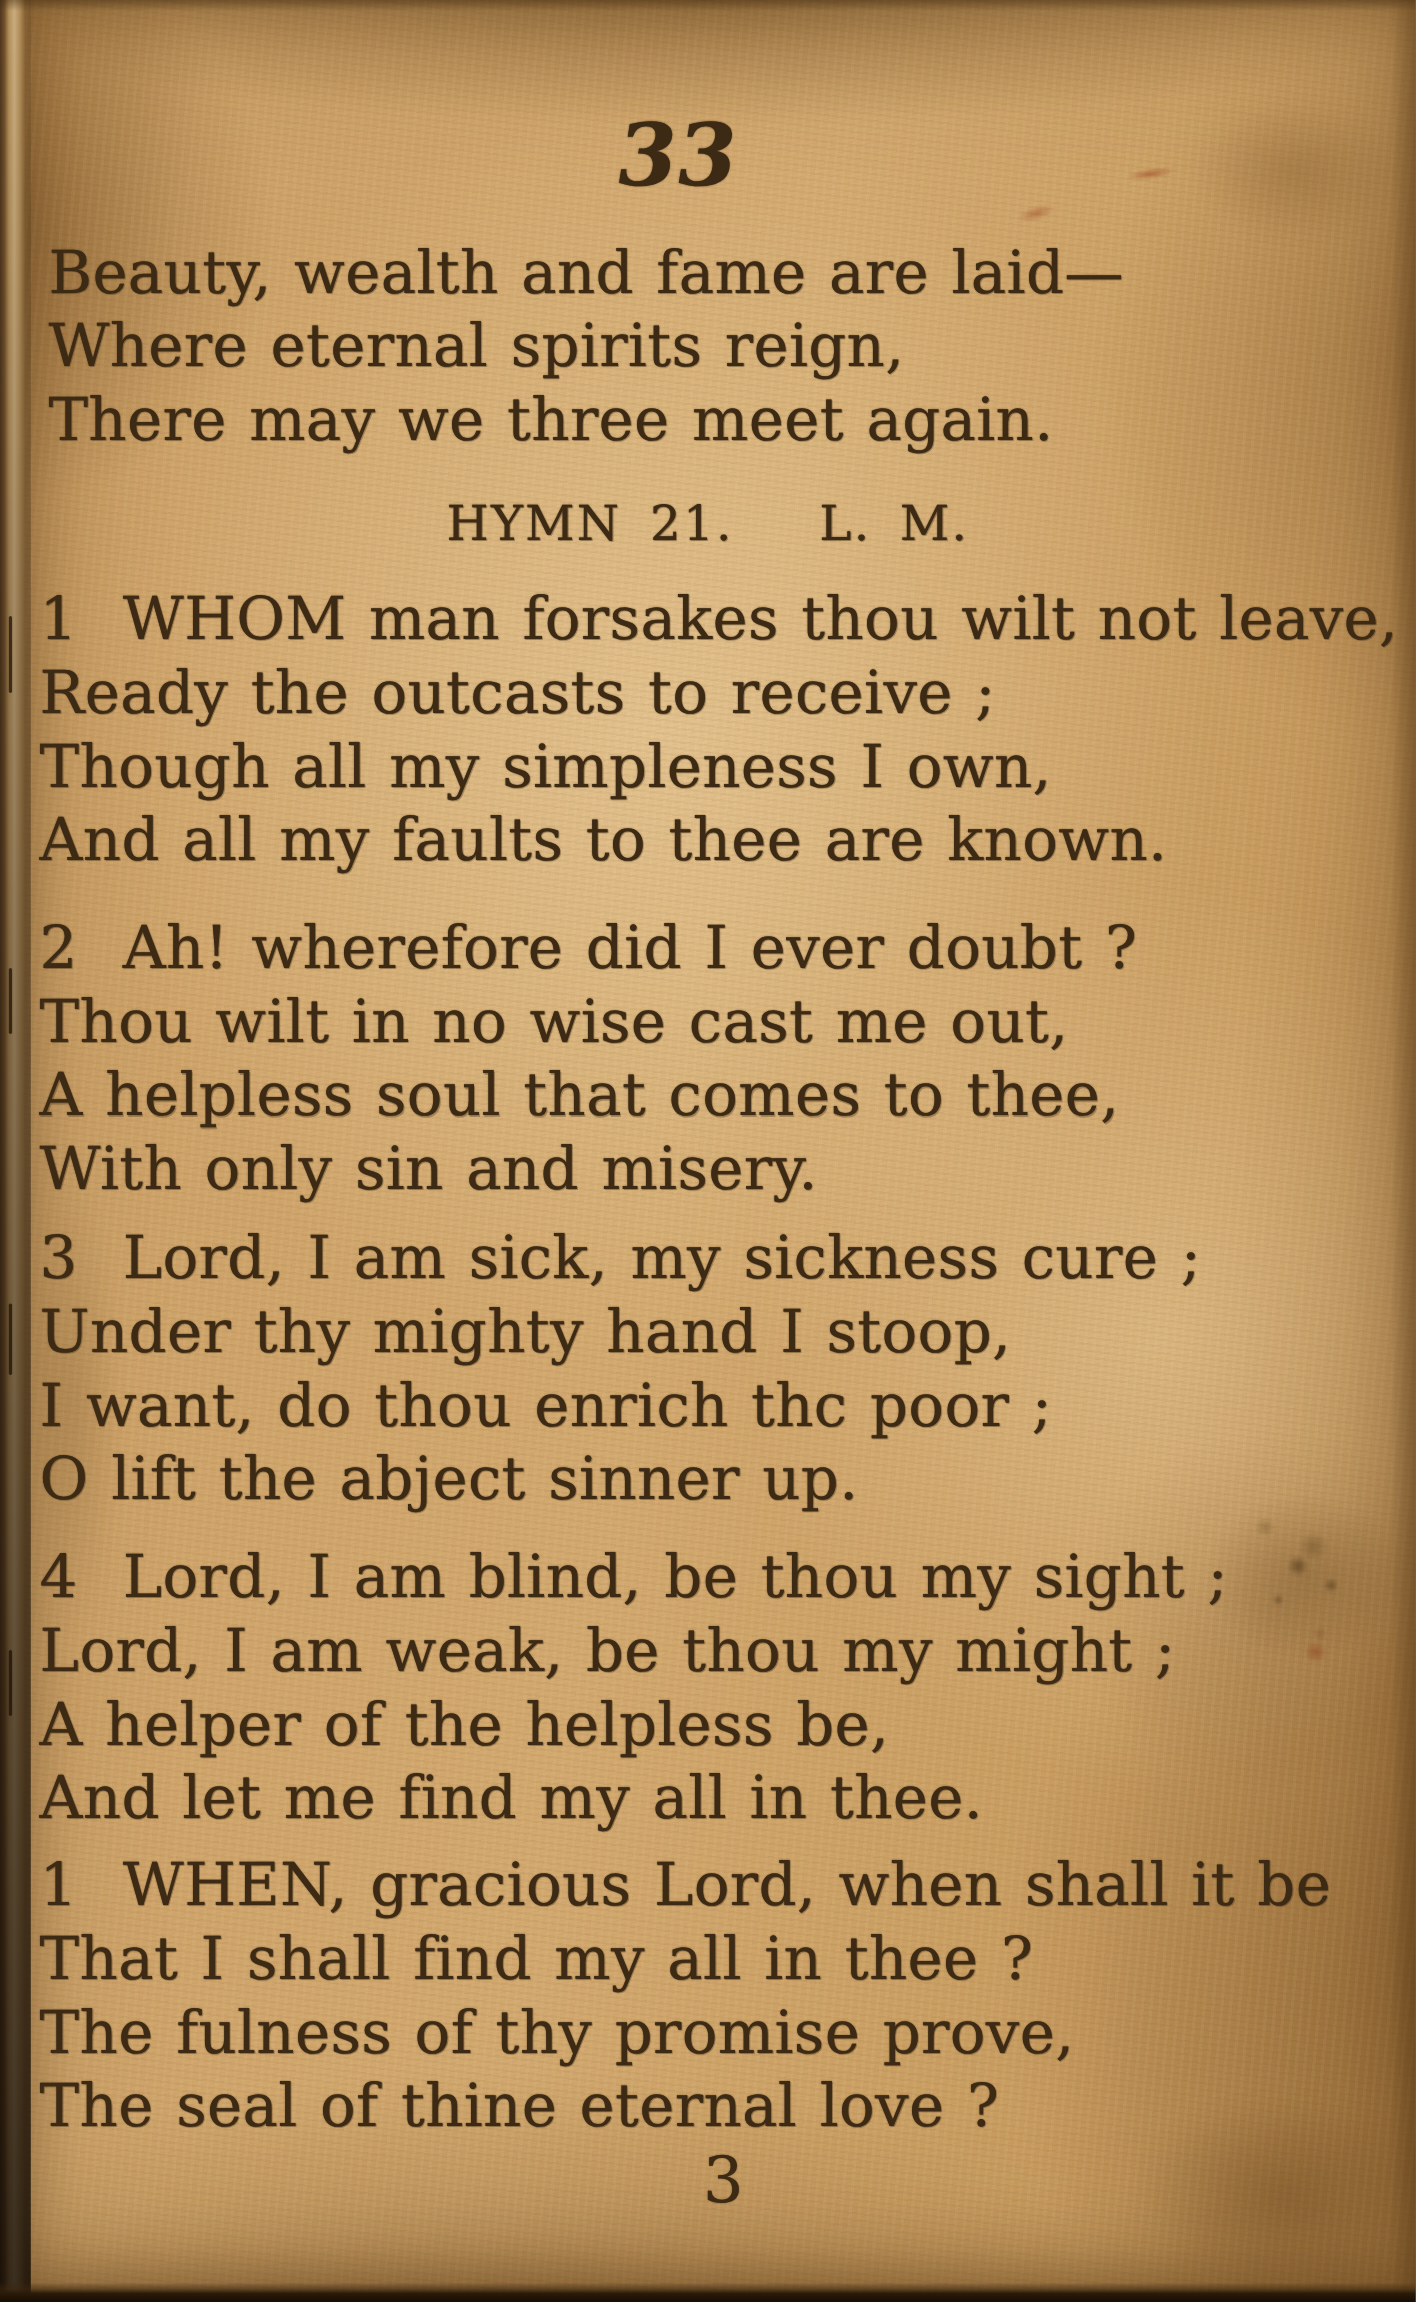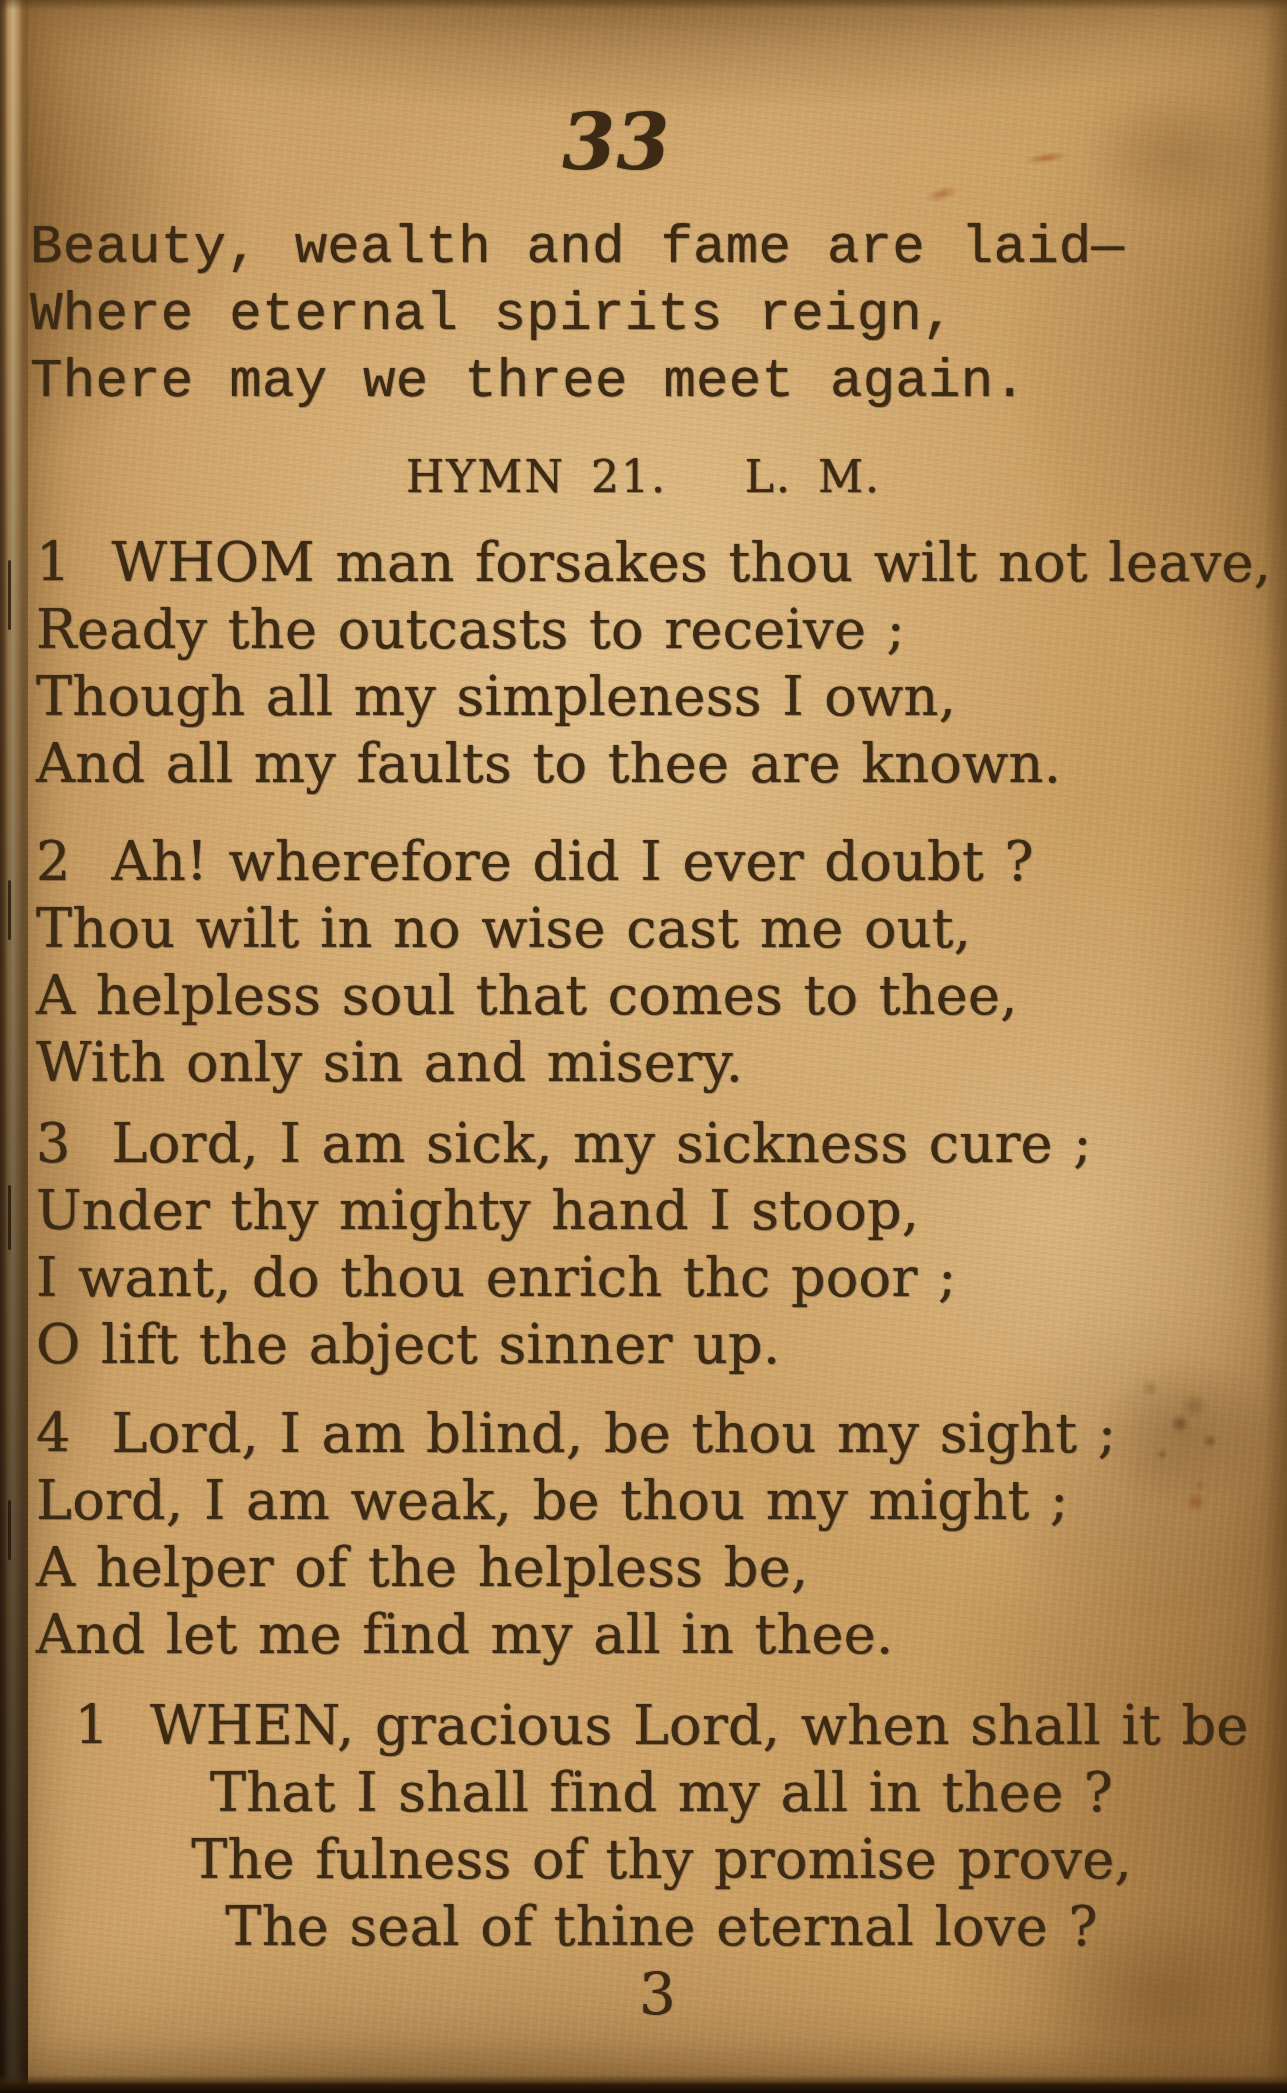--- a/index.html
+++ b/index.html
@@ -126,26 +126,26 @@
   .page-number {
     text-align: center;
     font-size: 78px;
     line-height: 92px;
     font-weight: bold;
     margin-bottom: 26px;
     transform: translateX(-28px) skewX(-9deg);
     text-shadow: 0 0 1.5px rgba(50,34,14,0.9);
   }
   .stanza { margin-left: 36px; }
-  .stanza.indent-lg { margin-left: 30px; font-family: Liberation Mono, monospace; }
+  .stanza.indent-lg { margin-left: 44px; }
   .stanza.s1 { margin-top: 16px; }
   .stanza.s2 { margin-top: 31px; }
   .stanza.s3 { margin-top: 14px; }
   .stanza.s4 { margin-top: 22px; }
-  .stanza.s5 { margin-top: 24px; text-align: center; }
+  .stanza.s5 { margin-top: 12px; }
   .hymn-heading {
     text-align: center;
     font-size: 44px;
     line-height: 72px;
     letter-spacing: 2px;
     word-spacing: 10px;
     white-space: pre;
     margin-top: 26px;
     text-shadow: 0 0 1.4px rgba(52,36,16,0.9), 1px 1px 0 rgba(52,36,16,0.3);
   }

